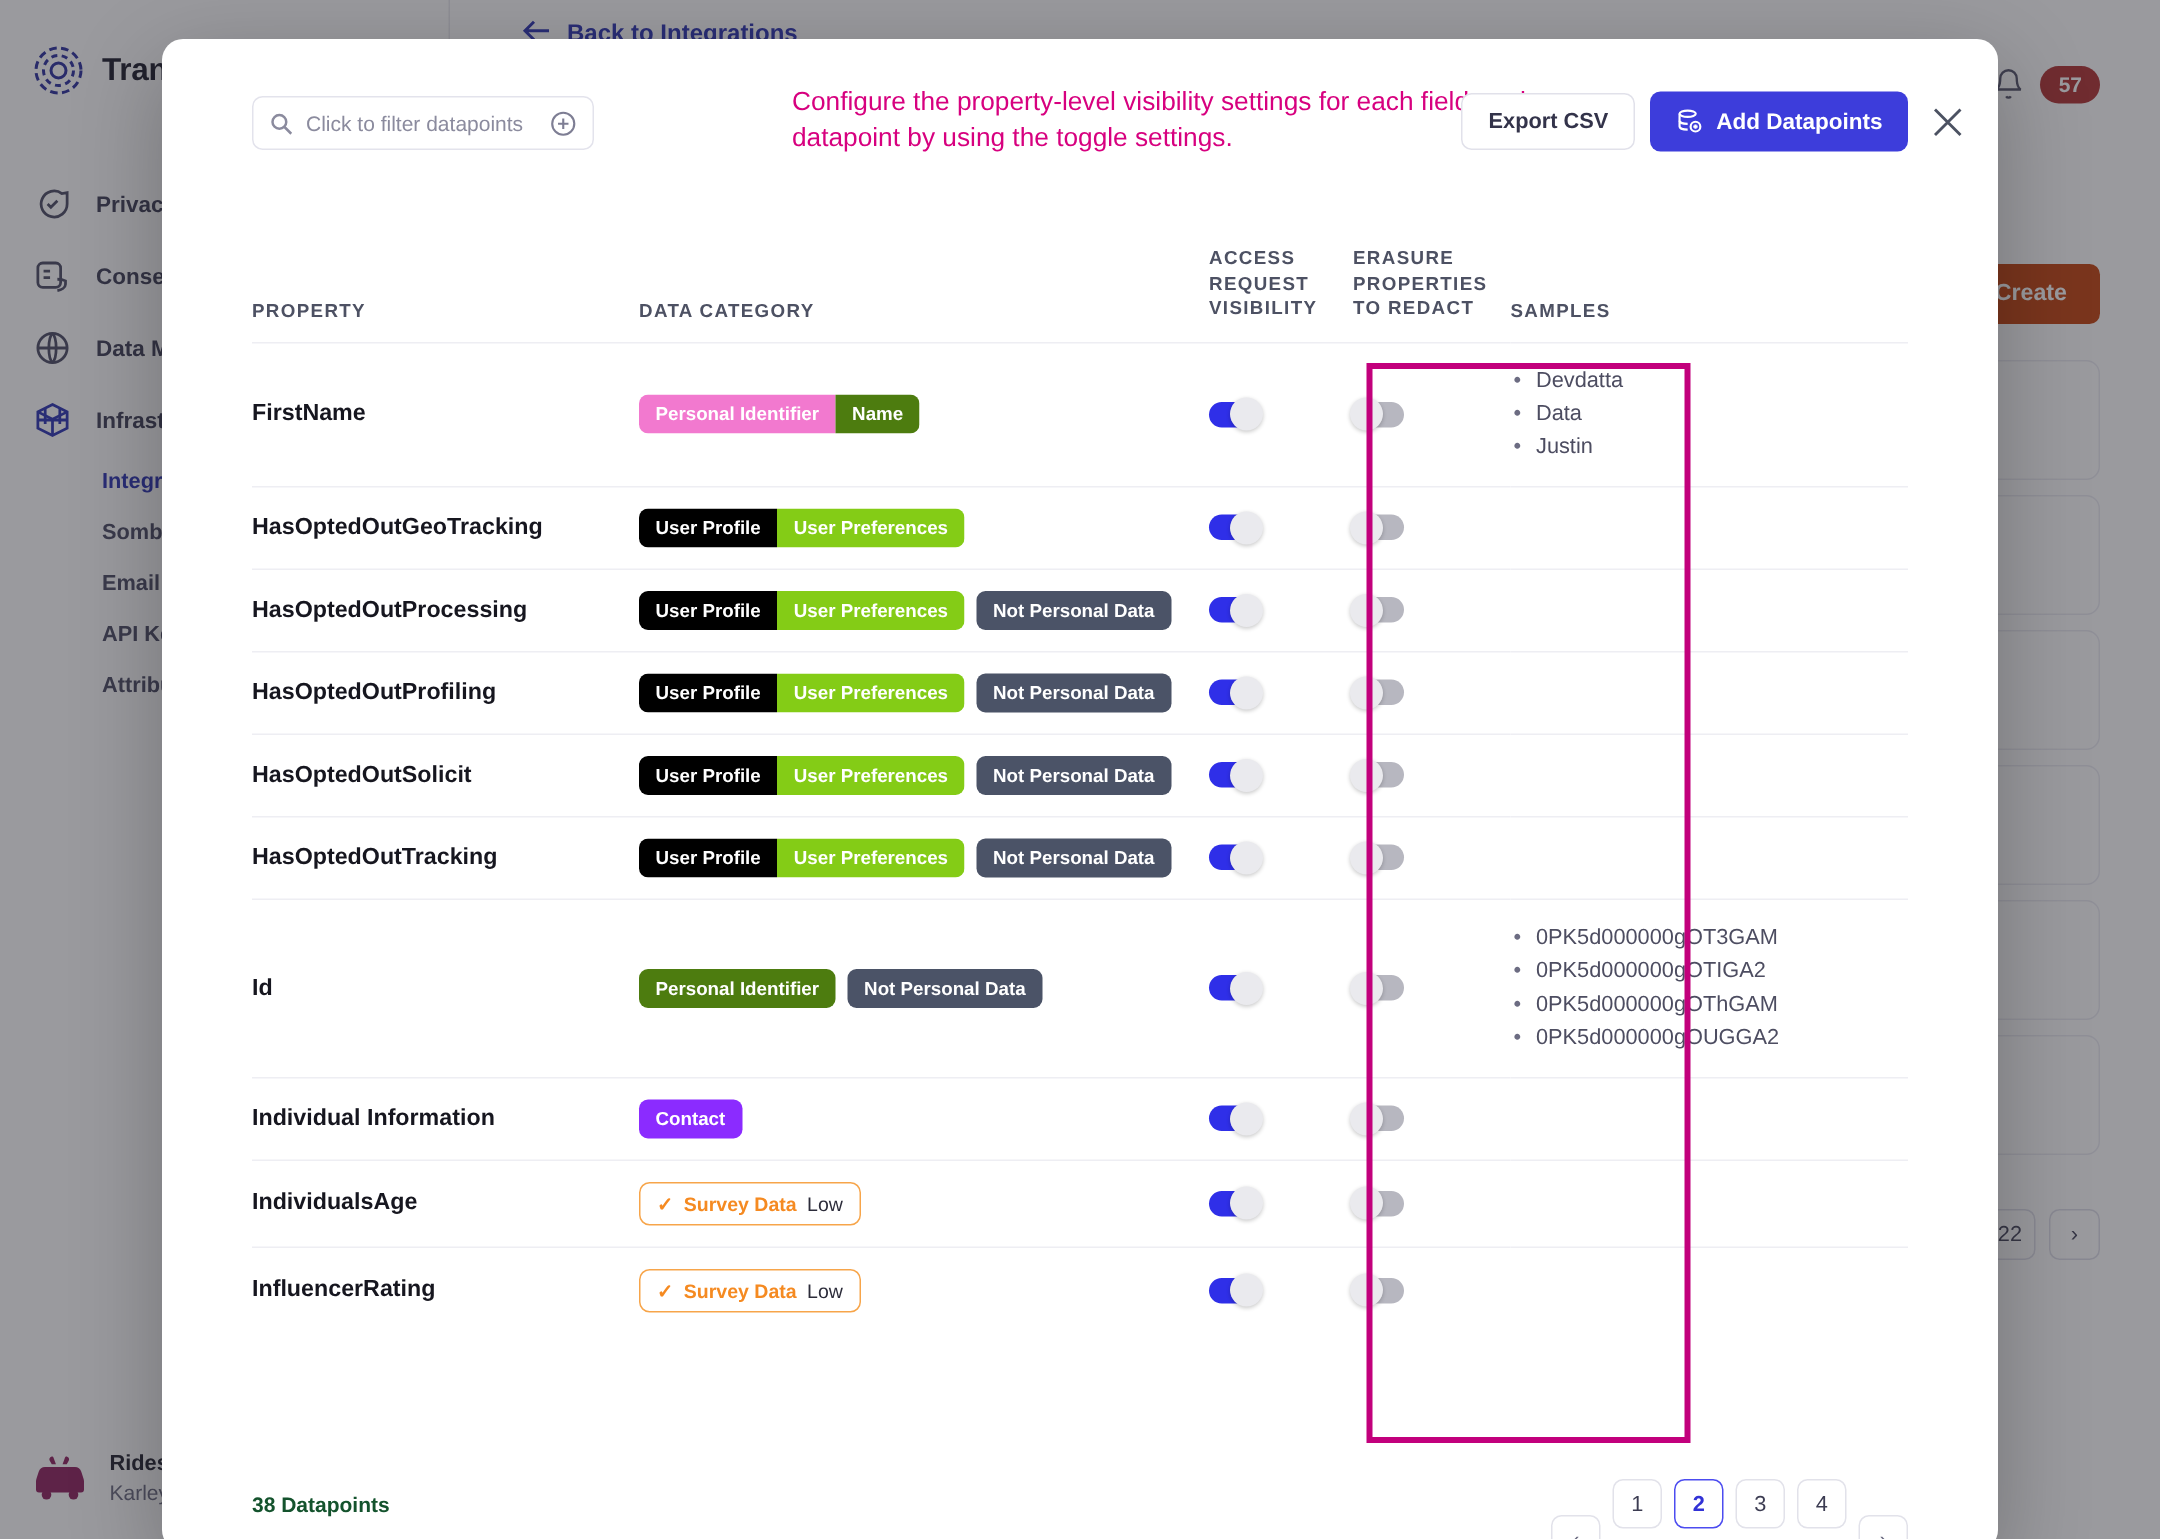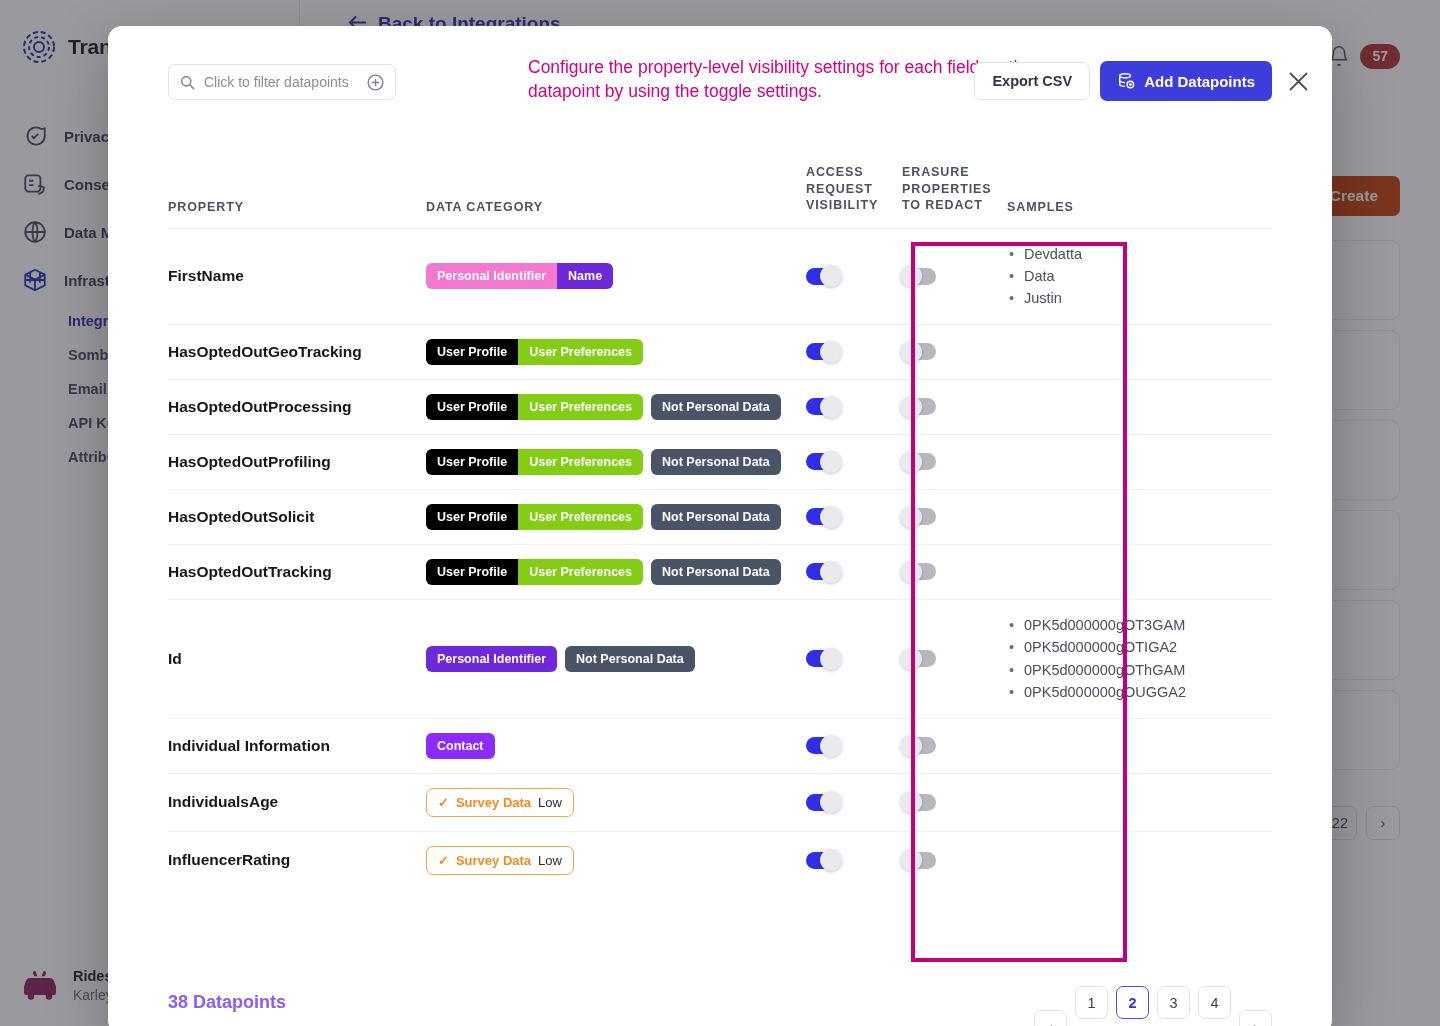--- a/index.html
+++ b/index.html
@@ -47,21 +47,21 @@
   }
   .org-logo { width: 40px; height: 34px; flex: none; }
   .org-text { line-height: 1.3; white-space: nowrap; overflow: hidden; }
   .org-name { font-size: 14.5px; font-weight: 700; color: #20202e; }
   .org-user { font-size: 14px; color: #6b6b80; }
 
   .app-main { position: absolute; left: 300px; top: 0; right: 0; height: 1026px; }
   .back-link {
     position: absolute; left: 48px; top: 13px;
     display: flex; align-items: center; gap: 11px;
-    font-size: 19px; font-weight: 700; color: #2b32b2;
+    font-size: 16px; font-weight: 700; color: #2b32b2;
   }
   .topright {
     position: absolute; right: 40px; top: 44px;
     display: flex; align-items: center; gap: 10px;
   }
   .bell-icon { width: 22px; height: 22px; color: #54546b; }
   .badge {
     background: #b03030; color: #fff; font-size: 14px; font-weight: 600;
     border-radius: 13px; padding: 4px 12px; line-height: 1.2;
   }
@@ -166,21 +166,21 @@
   .prop-name { font-size: 15.5px; font-weight: 700; color: #16161f; }
 
   .taggroup { display: flex; flex-wrap: wrap; gap: 8px; align-items: center; }
   .tagpair { display: inline-flex; border-radius: 6px; overflow: hidden; }
   .tag {
     font-size: 12.5px; font-weight: 700; color: #fff;
     padding: 6px 11px; white-space: nowrap; border-radius: 6px;
   }
   .tagpair .tag { border-radius: 0; }
   .t-pi-light { background: #f279cf; }
-  .t-pi       { background: #6d28d9; }
+  .t-pi       { background: #4d7c0f; }
   .t-up-light { background: #000000; }
   .t-up       { background: #84cc16; }
   .t-npd      { background: #4b5367; }
   .t-contact  { background: #8b2bff; }
   .t-survey {
     background: #fff; border: 1.4px solid #f7a54a; border-radius: 7px;
     display: inline-flex; align-items: center; gap: 7px;
     padding: 6px 11px; font-size: 13px; font-weight: 700;
   }
   .t-survey .chk { color: #f58a21; font-weight: 700; }
@@ -214,21 +214,21 @@
     position: absolute; left: 803px; top: 216px;
     width: 216px; height: 720px;
     border: 4px solid #c2007c; pointer-events: none; z-index: 5;
   }
 
   
   .modal-footer {
     position: absolute; left: 60px; right: 60px; top: 936px;
     display: flex; align-items: center; justify-content: space-between;
   }
-  .dp-count { font-size: 18px; font-weight: 700; color: #8b5cf6; }
+  .dp-count { font-size: 14px; font-weight: 700; color: #14532d; }
   .pager { display: flex; align-items: center; gap: 8px; }
   .pg {
     min-width: 33px; height: 33px; border-radius: 7px;
     border: 1px solid #e2e2ea; background: #fff;
     display: flex; align-items: center; justify-content: center;
     font-size: 14.5px; color: #3c3c52; font-family: inherit; padding: 0 8px;
   }
   .pg.active { border-color: #4c4cf0; color: #3232d6; font-weight: 600; }
   .pg.nav { color: #6a6a80; font-size: 15px; }
 </style>

